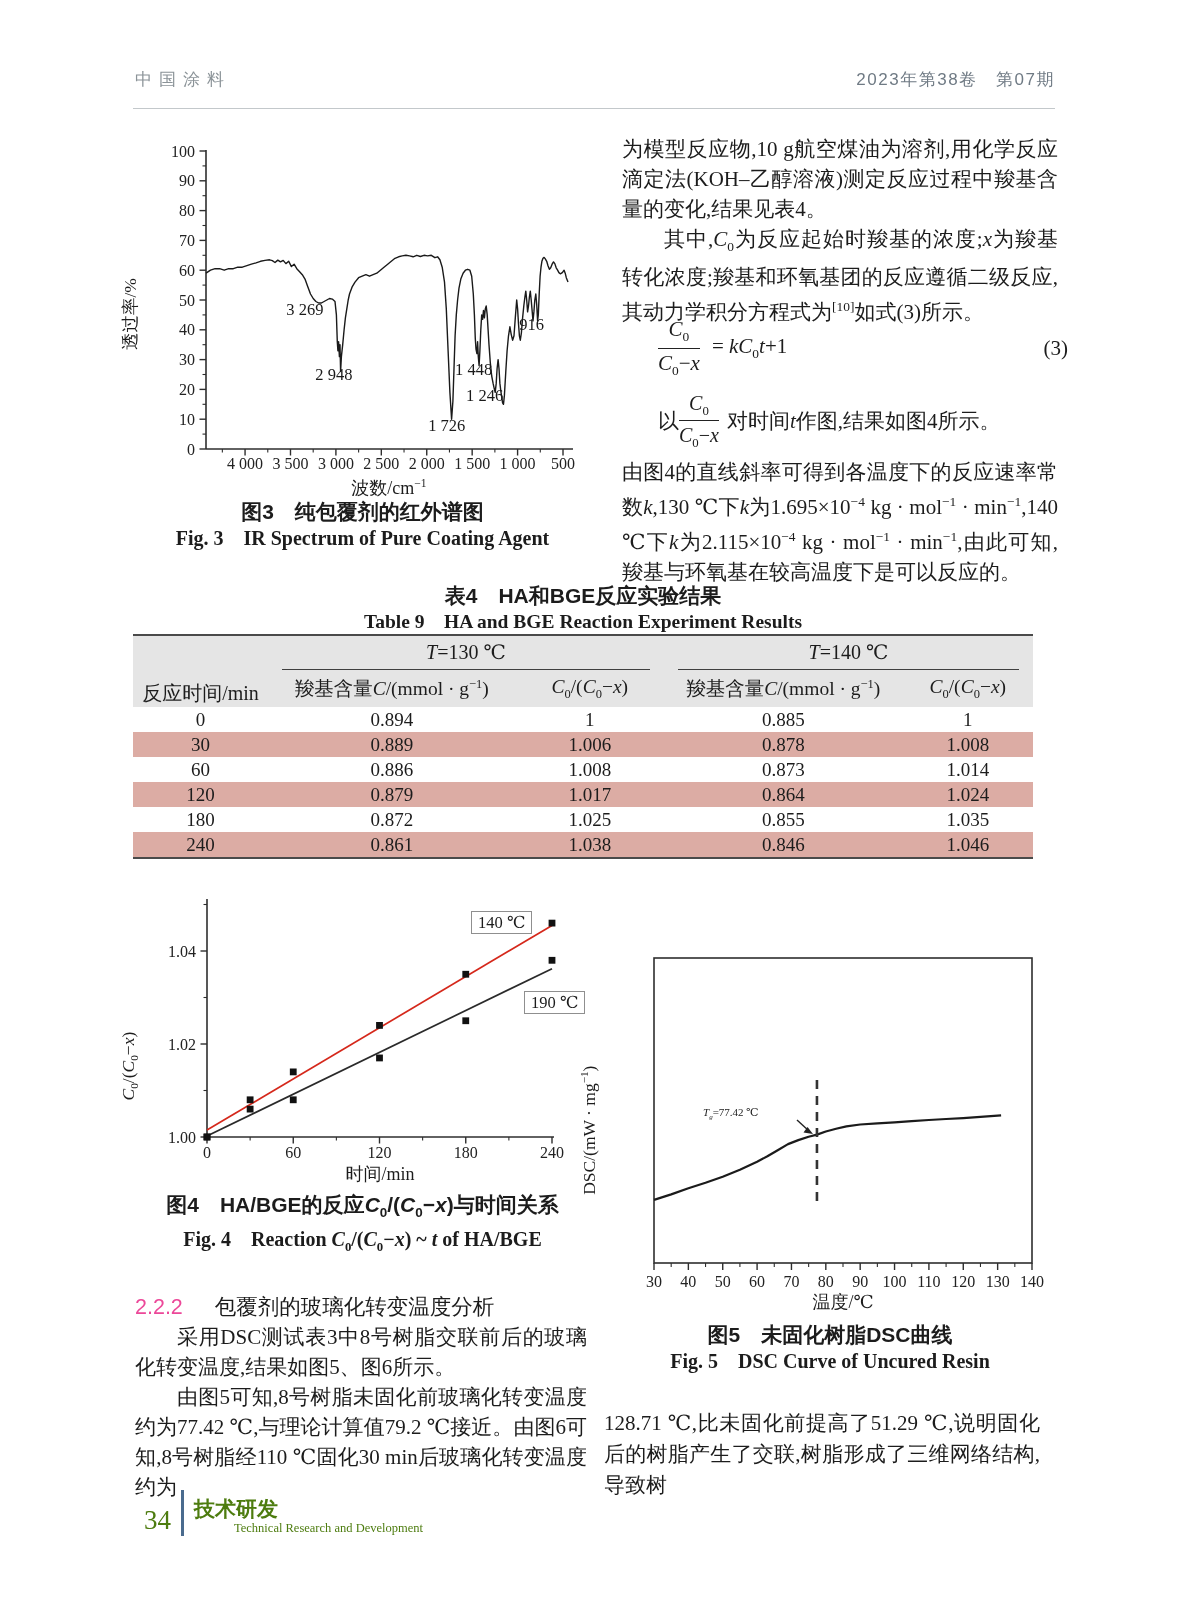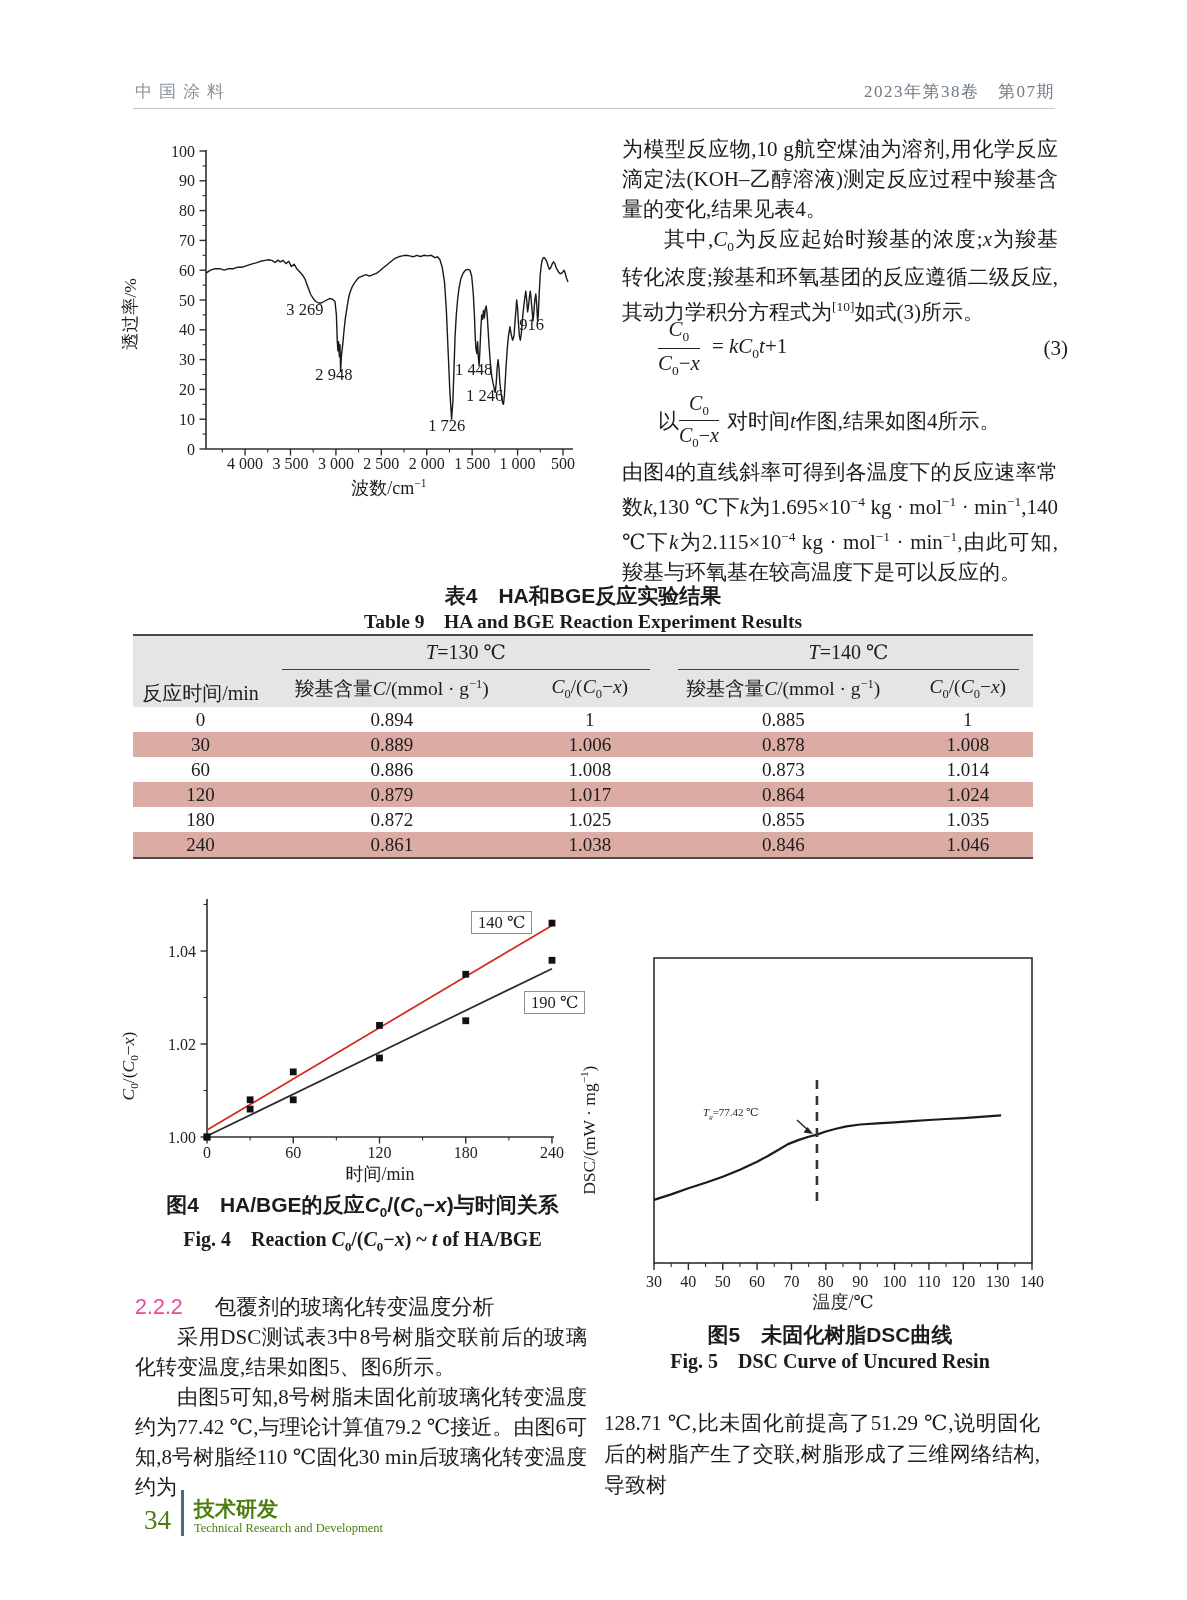--- a/index.html
+++ b/index.html
@@ -1,21 +1,21 @@
 <!DOCTYPE html>
 <html><head>
 <meta charset="utf-8">
 <style>
   html,body{margin:0;padding:0;background:#ffffff;}
   .page{position:relative;width:1187px;height:1600px;background:#fff;
         font-family:"Liberation Serif","DejaVu Serif",serif;color:#1c1c1c;}
   .abs{position:absolute;}
   
-  .hdr{top:80px;left:135px;width:920px;display:flex;justify-content:space-between;align-items:flex-end;
-       font-family:Liberation Serif, serif;}
+  .hdr{top:68px;left:135px;width:920px;display:flex;justify-content:space-between;align-items:flex-end;
+       font-family:Liberation Sans, sans-serif;}
   .hdr .j{color:#8b9398;font-size:17px;letter-spacing:7px;}
   .hdr .iss{color:#6f7a84;font-size:17px;letter-spacing:1.5px;}
   .rule{top:108px;left:133px;width:922px;height:1px;background:#c3c8cb;}
   
   .para{font-size:21px;line-height:30px;text-align:justify;}
   .ind{text-indent:2em;}
   sup{font-size:64%;}
   sub{font-size:64%;}
   .it{font-style:italic;}
   
@@ -56,21 +56,21 @@
         font-size:16.5px;line-height:21px;white-space:nowrap;}
   .ann{position:absolute;font-size:11px;white-space:nowrap;}
   
   .sechead{font-family:"Liberation Sans","DejaVu Sans",sans-serif;font-size:21.5px;line-height:30px;}
   .secno{color:#ec4899;margin-right:32px;}
   
   .foot{left:144px;top:1490px;display:flex;align-items:flex-end;color:#4d7c0f;}
   .foot .pg{font-size:27px;margin-right:10px;}
   .foot .bar{width:3px;height:46px;background:#4a6b8e;margin-right:10px;}
   .foot .zh{font-family:"Liberation Sans","DejaVu Sans",sans-serif;font-weight:700;font-size:21px;line-height:23px;}
-  .foot .en{font-size:12.5px;line-height:16px;}
+  .foot .en{font-size:12.5px;line-height:16px;margin-left:40px;}
 </style>
 </head>
 <body>
 
 <div class="page">
 
   <div class="abs hdr">
     <span class="j">中国涂料</span>
     <span class="iss">2023年第38卷　第07期</span>
   </div>
@@ -140,20 +140,24 @@
         <text x="169.92648514851487" y="178.9" text-anchor="middle" class="peak">3 269</text>
         <text x="198.9049504950495" y="244.45999999999998" text-anchor="middle" class="peak">2 948</text>
         <text x="311.73019801980195" y="295.12" text-anchor="middle" class="peak">1 726</text>
         <text x="338.6193069306931" y="238.5" text-anchor="middle" class="peak">1 448</text>
         <text x="349.6111386138614" y="265.32" text-anchor="middle" class="peak">1 246</text>
         <text x="396.5762376237624" y="193.8" text-anchor="middle" class="peak">916</text>
       </svg>
     <div class="vlab" style="left:6px;top:192px;"><span>透过率/%</span></div>
     <div class="xlab" style="left:54px;width:400px;top:340px;"><span>波数/cm</span><sup>−1</sup></div>
   </div>
+  <div class="abs cap" style="left:135px;top:499px;width:455px;">
+    <div class="zh">图3　纯包覆剂的红外谱图</div>
+    <div class="en">Fig. 3　IR Spectrum of Pure Coating Agent</div>
+  </div>
 
   <div class="abs" style="left:622px;top:134px;width:436px;">
     <div class="para"><span>为模型反应物,10 g航空煤油为溶剂,用化学反应滴定法(KOH–乙醇溶液)测定反应过程中羧基含量的变化,结果见表4。</span></div>
     <div class="para ind"><span>其中,</span><span class="it">C</span><sub>0</sub><span>为反应起始时羧基的浓度;</span><span class="it">x</span><span>为羧基转化浓度;羧基和环氧基团的反应遵循二级反应,其动力学积分方程式为</span><sup>[10]</sup><span>如式(3)所示。</span></div>
   </div>
 
   <div class="abs eq" style="left:622px;top:318px;width:436px;">
     <span class="frac">
       <span class="fn"><span class="it">C</span><sub>0</sub></span>
       <span class="fd"><span class="it">C</span><sub>0</sub><span>−</span><span class="it">x</span></span>

